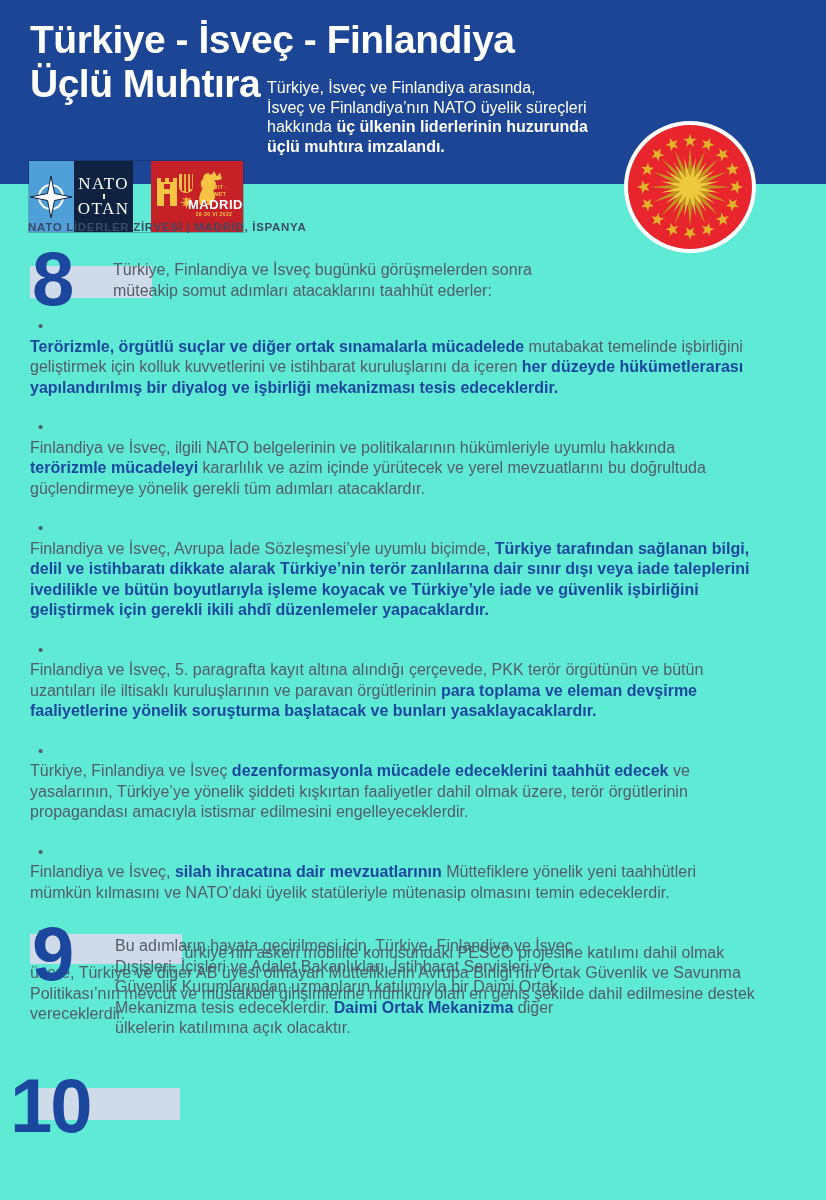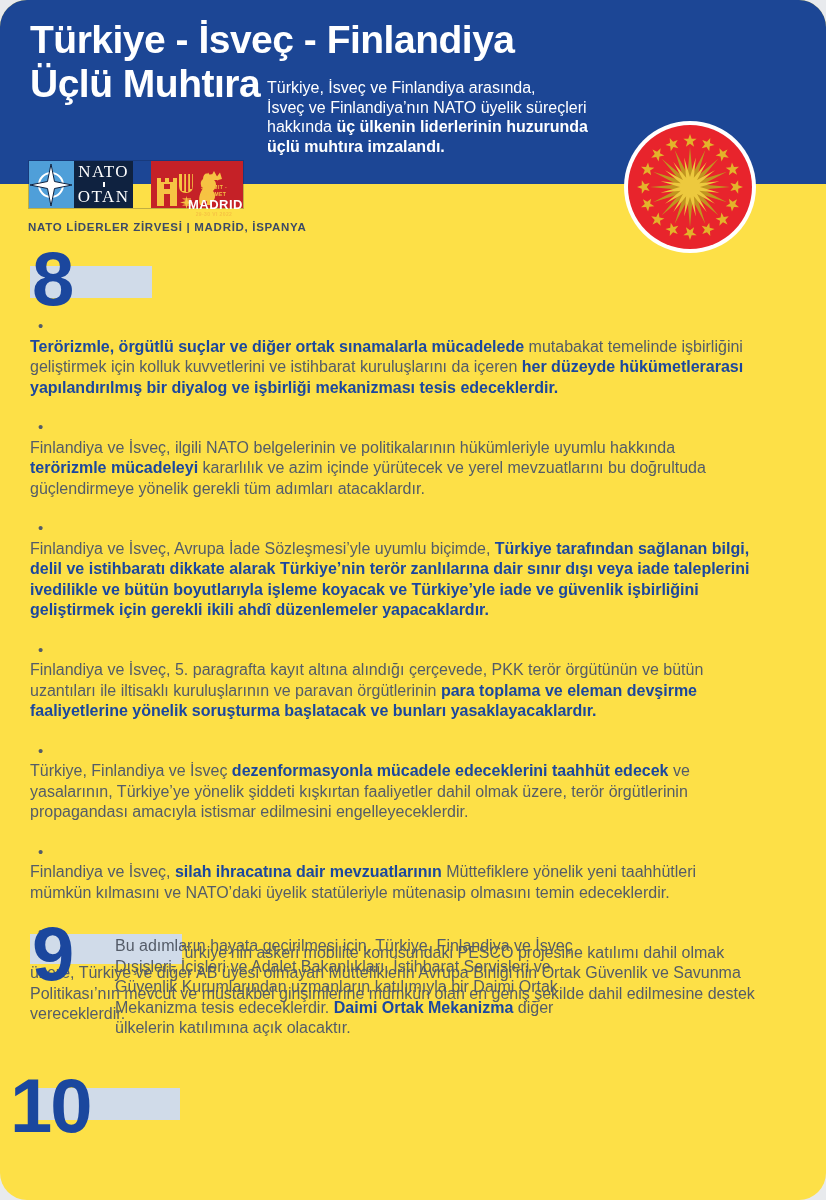--- a/index.html
+++ b/index.html
@@ -1,26 +1,26 @@
 <!DOCTYPE html>
 <html lang="tr"><head>
 <meta charset="utf-8">
 <style>
   html,body{margin:0;padding:0;background:#e8eaed;}
-  .page{position:relative;width:826px;height:1200px;background:#fde047;overflow:hidden;
-        font-family:"Liberation Sans",sans-serif;border-radius:27px;}
+  .page{position:relative;width:826px;height:1200px;background:#5eead4;overflow:hidden;
+        font-family:"Liberation Sans",sans-serif;}
   
   .header{position:absolute;left:0;top:0;width:826px;height:184px;background:#1c4695;}
   .title{position:absolute;left:30px;top:18px;color:#ffffff;font-weight:800;
          font-size:39px;line-height:44px;letter-spacing:-0.5px;}
   .subtitle{position:absolute;left:267px;top:78px;width:420px;color:#ffffff;
             font-size:16px;line-height:19.5px;white-space:pre-line;}
   .subtitle .b{font-weight:700;}
   
-  .logo{position:absolute;left:29px;top:161px;width:214px;height:47px;display:flex;
+  .logo{position:absolute;left:29px;top:161px;width:214px;height:71px;display:flex;
         box-shadow:0 0 0 1px rgba(10,25,50,.25);}
   .seg-blue{width:49px;background:#4f9fd9;display:flex;align-items:center;justify-content:center;}
   .seg-navy{width:65px;background:#0f2240;color:#fff;display:flex;flex-direction:column;
             align-items:center;justify-content:center;font-family:"Liberation Serif",serif;
             font-size:17px;letter-spacing:1.5px;line-height:18px;}
   .seg-navy .dash{width:2px;height:5px;background:#fff;margin:1px 0;}
   .seg-red{width:100px;background:#c52127;position:relative;margin-left:18px;}
   .glyph{position:absolute;}
   .summit{position:absolute;right:3px;top:5px;width:52px;text-align:center;color:#f6c343;}
   .summit-small{font-size:5px;font-weight:700;letter-spacing:.4px;line-height:7px;}
@@ -131,20 +131,22 @@
           <polygon points="32.52,32.52 37.04,34.71 40.65,31.24 39.97,36.20 44.39,38.57 39.45,39.45 38.57,44.39 36.20,39.97 31.24,40.65 34.71,37.04" fill="#e3b32a"></polygon>
           <polygon points="49.72,21.03 53.05,24.78 57.72,22.96 55.19,27.28 58.37,31.16 53.47,30.09 50.76,34.31 50.27,29.32 45.42,28.05 50.01,26.04" fill="#e3b32a"></polygon>
           <polygon points="70.00,30.00 72.54,57.25 85.31,33.04 77.22,59.19 98.28,41.72 80.81,62.78 106.96,54.69 82.75,67.46 110.00,70.00 82.75,72.54 106.96,85.31 80.81,77.22 98.28,98.28 77.22,80.81 85.31,106.96 72.54,82.75 70.00,110.00 67.46,82.75 54.69,106.96 62.78,80.81 41.72,98.28 59.19,77.22 33.04,85.31 57.25,72.54 30.00,70.00 57.25,67.46 33.04,54.69 59.19,62.78 41.72,41.72 62.78,59.19 54.69,33.04 67.46,57.25" fill="#c0951f"></polygon>
           <polygon points="75.85,40.58 73.83,60.76 86.67,45.06 77.07,62.93 94.94,53.33 79.24,66.17 99.42,64.15 80.00,70.00 99.42,75.85 79.24,73.83 94.94,86.67 77.07,77.07 86.67,94.94 73.83,79.24 75.85,99.42 70.00,80.00 64.15,99.42 66.17,79.24 53.33,94.94 62.93,77.07 45.06,86.67 60.76,73.83 40.58,75.85 60.00,70.00 40.58,64.15 60.76,66.17 45.06,53.33 62.93,62.93 53.33,45.06 66.17,60.76 64.15,40.58 70.00,60.00" fill="#edc93e"></polygon>
         </g>
     </svg>
   </div>
 
   <div class="num-bar" id="bar8"></div>
   <div class="section-num" id="num8">8</div>
+  <div class="body-text" id="intro8"><span>Türkiye, Finlandiya ve İsveç bugünkü görüşmelerden sonra
+müteakip somut adımları atacaklarını taahhüt ederler:</span></div>
 
   <div class="bullets">
     <div class="bullet">
       <span class="dot">•</span><span><span class="b">Terörizmle, örgütlü suçlar ve diğer ortak sınamalarla mücadelede</span><span> mutabakat temelinde işbirliğini
 geliştirmek için kolluk kuvvetlerini ve istihbarat kuruluşlarını da içeren </span><span class="b">her düzeyde hükümetlerarası
 yapılandırılmış bir diyalog ve işbirliği mekanizması tesis edeceklerdir.</span></span>
     </div>
     <div class="bullet">
       <span class="dot">•</span><span><span>Finlandiya ve İsveç, ilgili NATO belgelerinin ve politikalarının hükümleriyle uyumlu hakkında
 </span><span class="b">terörizmle mücadeleyi</span><span> kararlılık ve azim içinde yürütecek ve yerel mevzuatlarını bu doğrultuda

